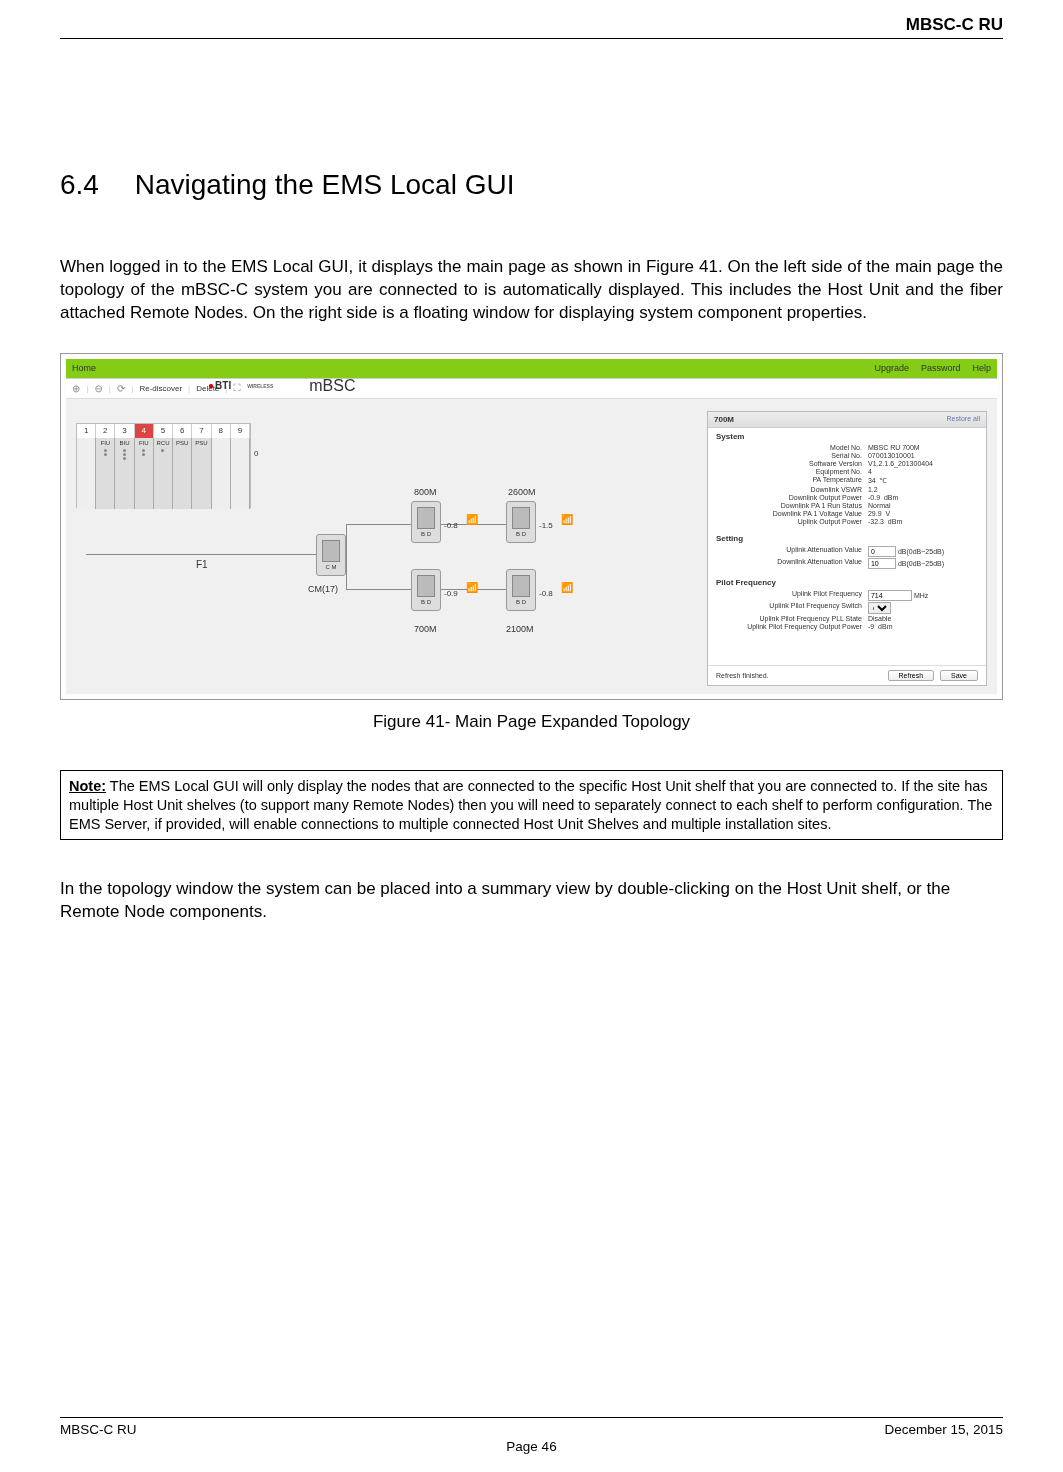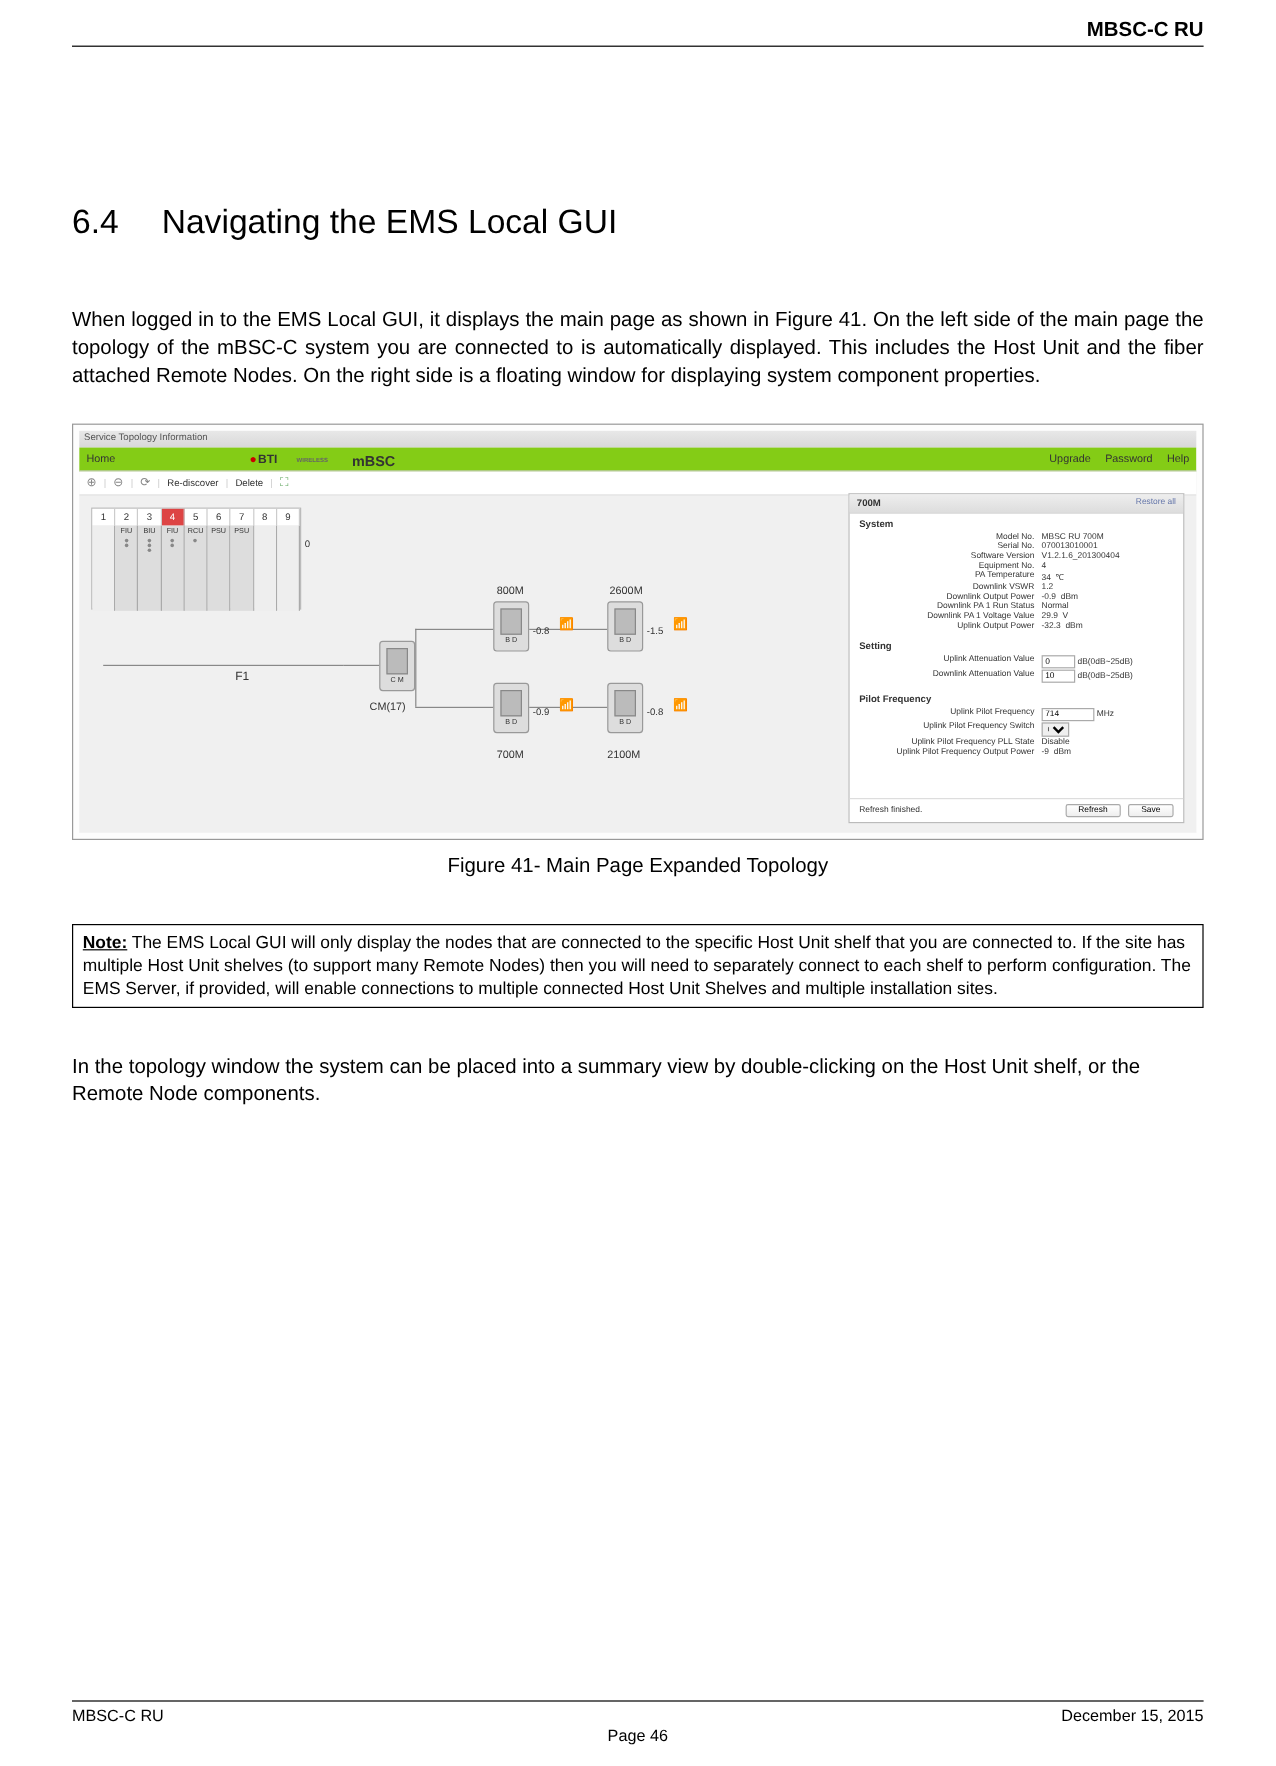--- a/index.html
+++ b/index.html
@@ -329,37 +329,34 @@
 <h2 class="section-heading">
   <span class="num">6.4</span>
   <span>Navigating the EMS Local GUI</span>
 </h2>
 
 <p class="body-text">When logged in to the EMS Local GUI, it displays the main page as shown in Figure 41. On the left side of the main page the topology of the mBSC-C system you are connected to is automatically displayed. This includes the Host Unit and the fiber attached Remote Nodes. On the right side is a floating window for displaying system component properties.</p>
 
 <div class="figure-container">
   <div class="screenshot">
 
-    <div class="screenshot-topbar">
-      <span>Service Topology Information</span>
-    </div>
 
     <div class="screenshot-menubar">
       <span>Home</span>
       <div class="right">
         <span>Upgrade</span>
         <span>Password</span>
         <span>Help</span>
       </div>
     </div>
 
     <div class="screenshot-logo">
       <span class="bti">BTI</span>
       <span style="font-size:5px;color:#666">WIRELESS</span>
-      <span style="font-size:12px;font-weight:bold;margin-left:4px">mBSC</span>
+      <span style="font-size:16px;font-weight:normal;margin-left:20px">mBSC</span>
     </div>
 
     <div class="screenshot-toolbar">
       <span class="tool-icon">⊕</span>
       <span style="color:#ccc">|</span>
       <span class="tool-icon">⊖</span>
       <span style="color:#ccc">|</span>
       <span class="tool-icon">⟳</span>
       <span style="color:#ccc">|</span>
       <span>Re-discover</span>

